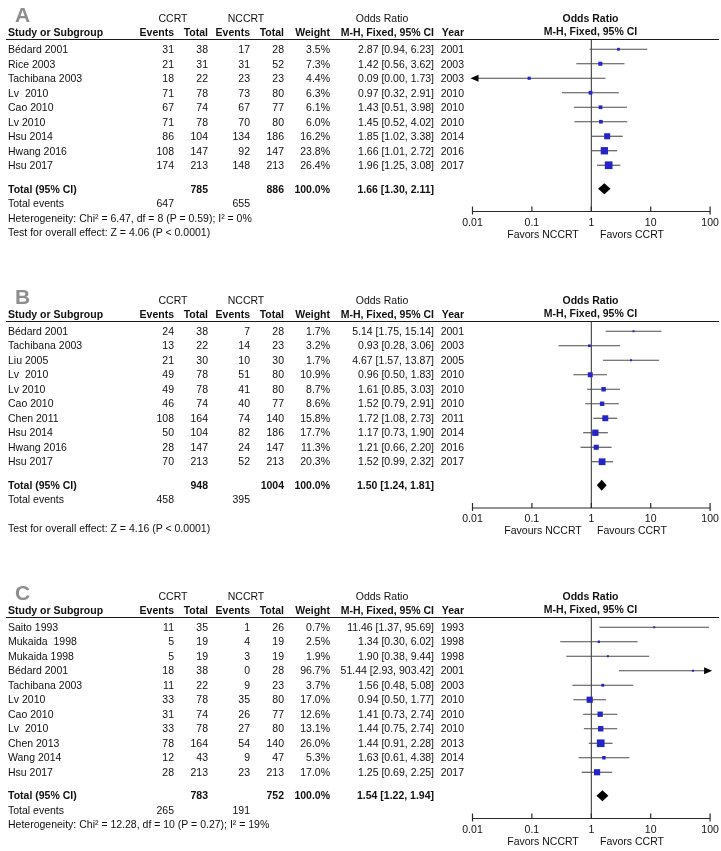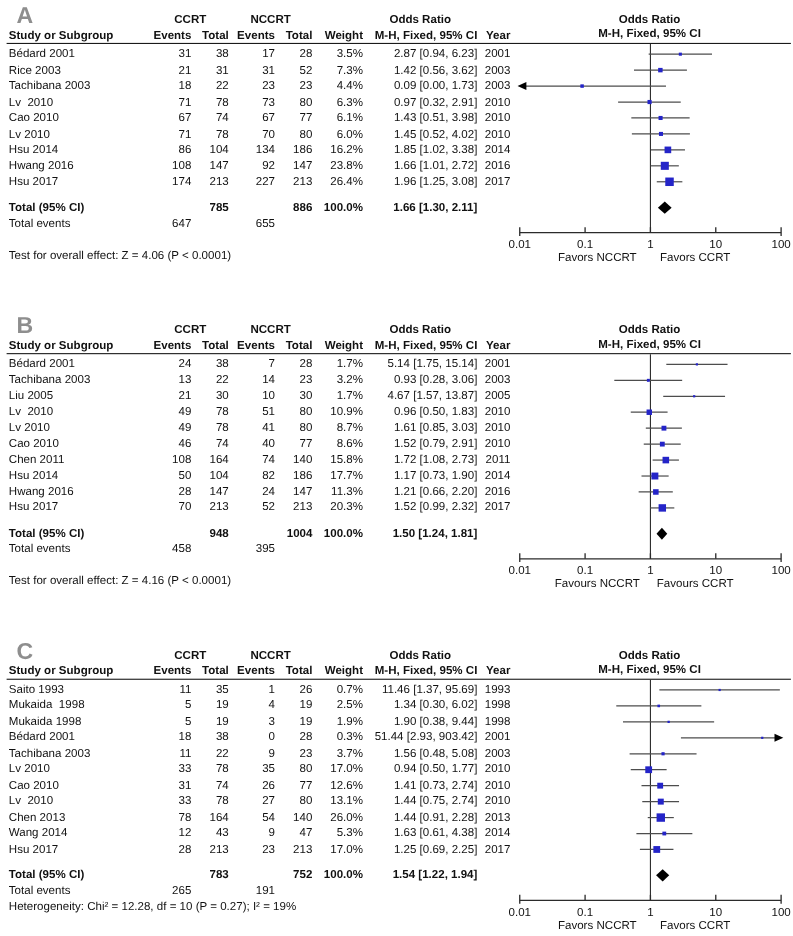--- a/index.html
+++ b/index.html
@@ -8,21 +8,21 @@
     font-family:"Liberation Sans","DejaVu Sans",sans-serif;
     font-size:10.5px;color:#111;
     -webkit-font-smoothing:antialiased;
   }
   #figure{position:relative;width:721px;padding-top:6px;}
   .panel{position:relative;width:721px;margin-bottom:42px;}
   .panel-letter{
     position:absolute;left:15px;top:-3px;
     font-size:21px;font-weight:bold;letter-spacing:1px;
   }
-  .hdr-span{position:absolute;font-weight:bold;transform:translateX(-50%);white-space:nowrap;height:13px;line-height:13px;}
+  .hdr-span{position:absolute;font-weight:normal;transform:translateX(-50%);white-space:nowrap;height:13px;line-height:13px;}
   .plot-title{position:absolute;left:460px;width:261px;text-align:center;font-weight:bold;height:13px;line-height:13px;}
   .hdr-underline{position:absolute;left:6px;width:713px;border-top:1.4px solid #1a1a1a;}
   .trow{
     position:absolute;left:8px;width:456px;display:grid;
     grid-template-columns:130px 36px 34px 42px 34px 46px 104px 30px;
     height:14.5px;line-height:14.5px;
   }
   .trow div{text-align:right;}
   .trow .c-study{text-align:left;white-space:pre;}
   .trow.bold{font-weight:bold;}
@@ -129,21 +129,21 @@
         <div>92</div>
         <div>147</div>
         <div>23.8%</div>
         <div>1.66 [1.01, 2.72]</div>
         <div>2016</div>
       </div>
       <div class="trow" style="top: 152px;">
         <div class="c-study">Hsu 2017</div>
         <div>174</div>
         <div>213</div>
-        <div>227</div>
+        <div>148</div>
         <div>213</div>
         <div>26.4%</div>
         <div>1.96 [1.25, 3.08]</div>
         <div>2017</div>
       </div>
       <div class="trow bold" style="top: 175.5px;">
         <div class="c-study">Total (95% CI)</div>
         <div></div>
         <div>785</div>
         <div></div>
@@ -151,20 +151,21 @@
         <div>100.0%</div>
         <div>1.66 [1.30, 2.11]</div>
         <div></div>
       </div>
       <div class="trow" style="top: 190px;">
         <div class="c-study">Total events</div>
         <div>647</div>
         <div></div>
         <div>655</div>
       </div>
+      <div class="freetext" style="top: 204.5px;">Heterogeneity: Chi² = 6.47, df = 8 (P = 0.59); I² = 0%</div>
       <div class="freetext" style="top: 219px;">Test for overall effect: Z = 4.06 (P &lt; 0.0001)</div>
       <svg width="261" height="239.5" viewBox="0 0 261 239.5">
         <line x1="131.3" y1="34" x2="131.3" y2="205.5" stroke="#2b2b2b" stroke-width="1"></line>
         <line x1="129.7037945038221" y1="43.25" x2="187.284743906384" y2="43.25" stroke="#4d4d4d" stroke-width="1.1"></line>
         <rect x="157.0950631459589" y="41.84687847995977" width="2.806243040080456" height="2.806243040080456" fill="#2424c8"></rect>
         <line x1="116.3423688041683" y1="57.75" x2="164.48728908967004" y2="57.75" stroke="#4d4d4d" stroke-width="1.1"></line>
         <rect x="138.3195392434376" y="55.72361158708406" width="4.052776825831889" height="4.052776825831889" fill="#2424c8"></rect>
         <line x1="17.5" y1="72.25" x2="145.43993852585044" y2="72.25" stroke="#4d4d4d" stroke-width="1.1"></line>
         <polygon points="10.5,72.25 18.5,68.65 18.5,75.85" fill="#000"></polygon>
         <rect x="67.60879178844066" y="70.67678672774477" width="3.146426544510455" height="3.146426544510455" fill="#2424c8"></rect>
@@ -416,21 +417,21 @@
         <div>1.9%</div>
         <div>1.90 [0.38, 9.44]</div>
         <div>1998</div>
       </div>
       <div class="trow" style="top: 79.5px;">
         <div class="c-study">Bédard 2001</div>
         <div>18</div>
         <div>38</div>
         <div>0</div>
         <div>28</div>
-        <div>0.3%</div>
+        <div>96.7%</div>
         <div>51.44 [2.93, 903.42]</div>
         <div>2001</div>
       </div>
       <div class="trow" style="top: 94px;">
         <div class="c-study">Tachibana 2003</div>
         <div>11</div>
         <div>22</div>
         <div>9</div>
         <div>23</div>
         <div>3.7%</div>

